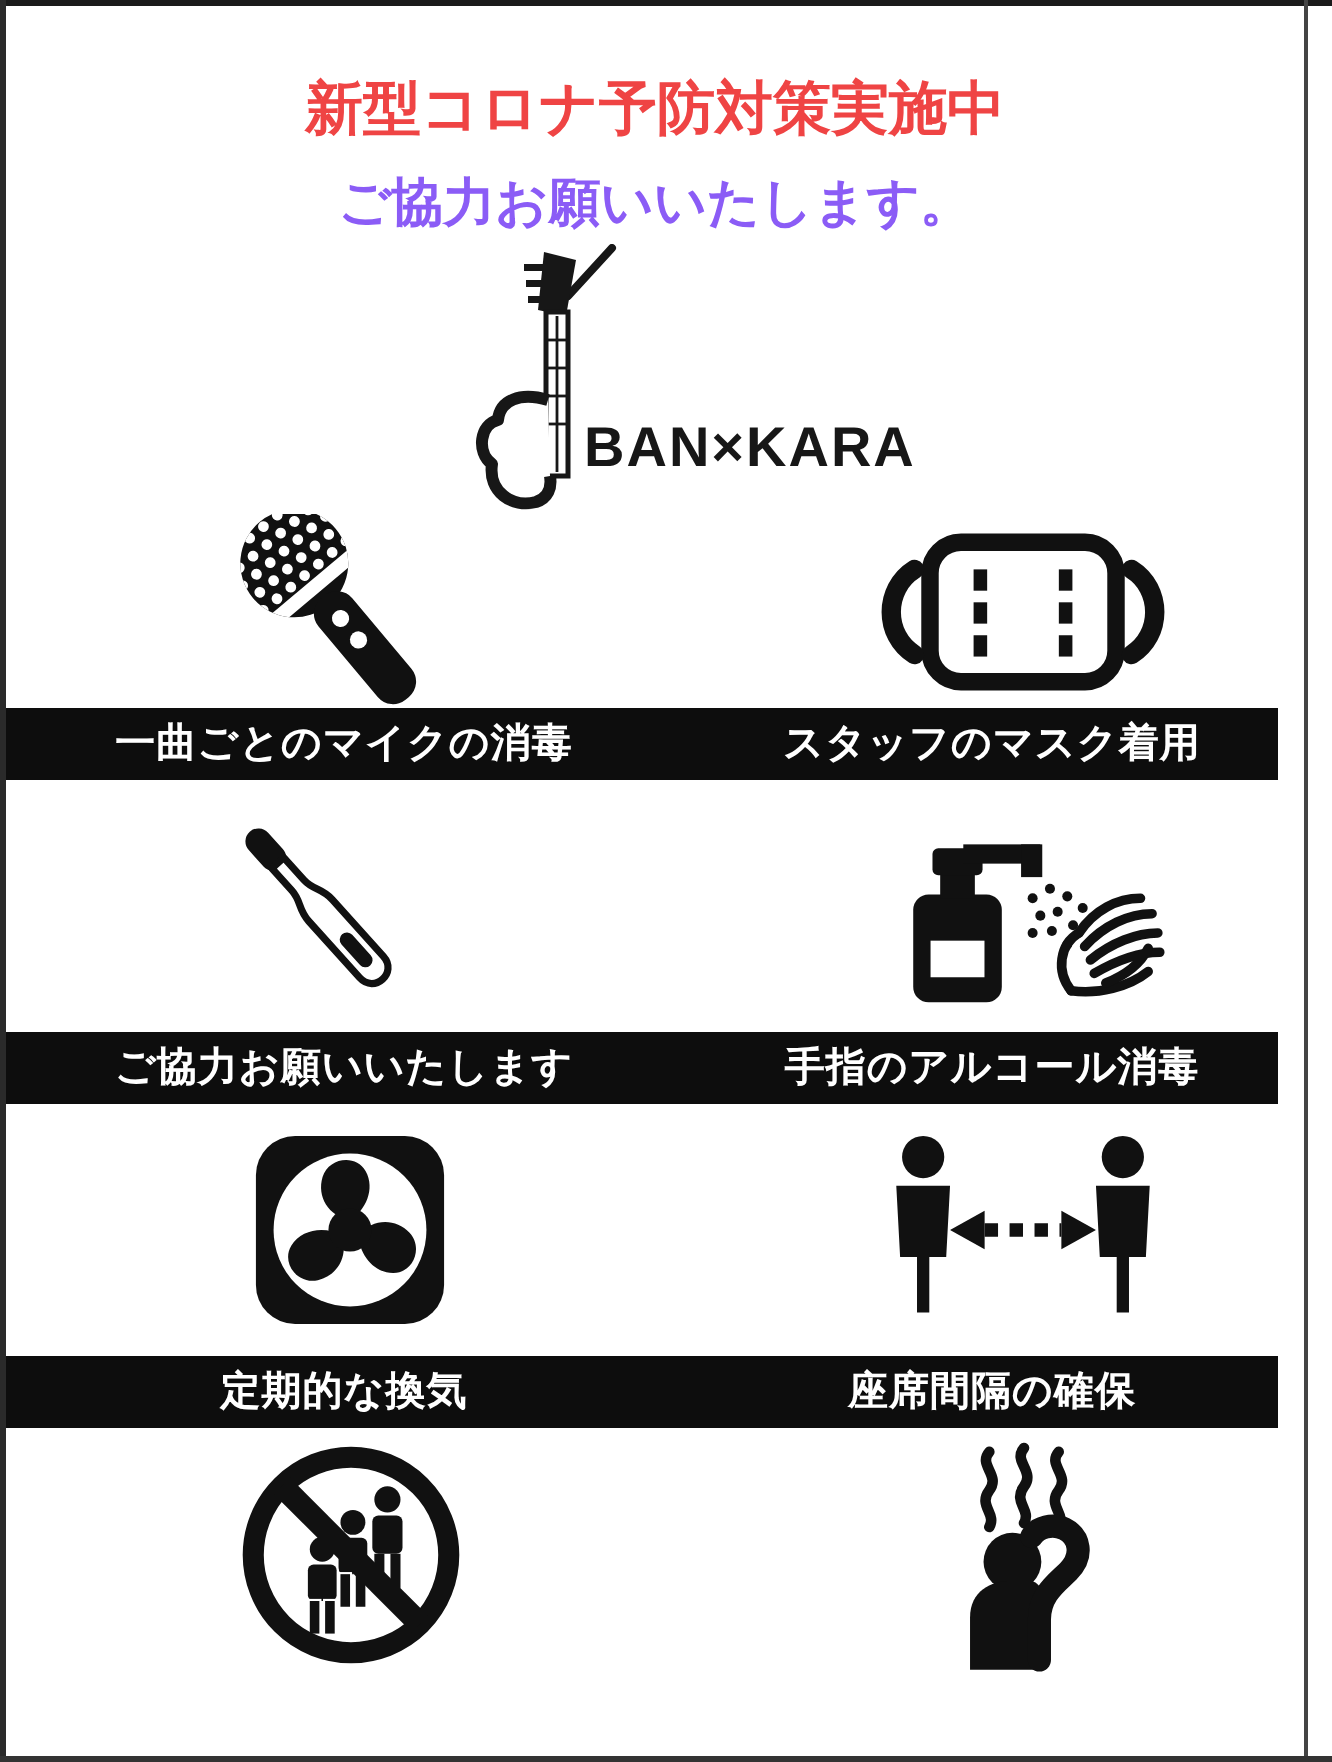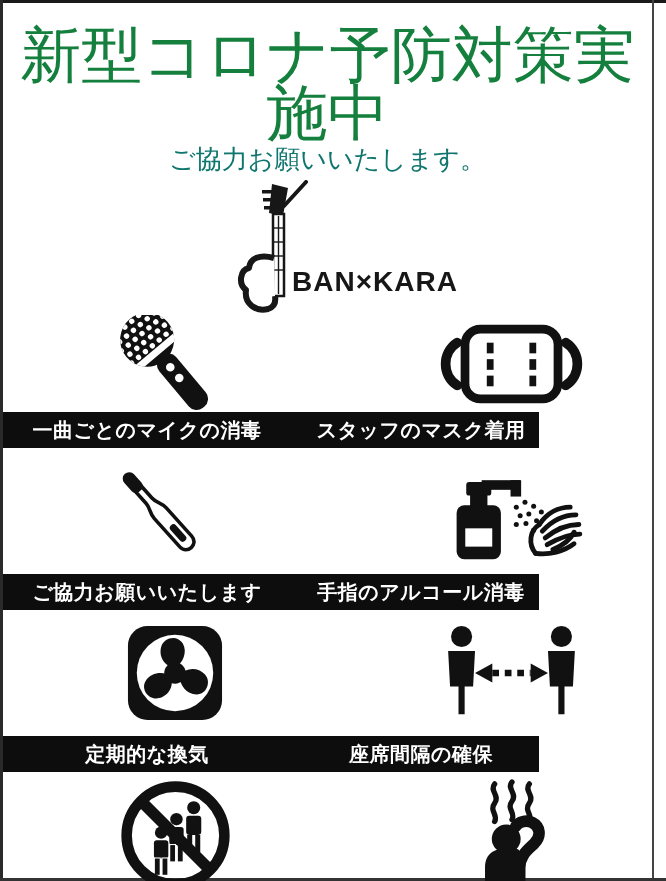--- a/index.html
+++ b/index.html
@@ -14,41 +14,41 @@
   
   .frame-top    { position:absolute; top:0; left:0; width:666px; height:3px; background:#1a1a1a; }
   .frame-bottom { position:absolute; bottom:0; left:0; width:666px; height:3px; background:#333; }
   .frame-left   { position:absolute; top:0; left:0; width:3px; height:881px; background:#2a2a2a; }
   .frame-right  { position:absolute; top:0; left:652px; width:2px; height:881px; background:#444; }
 
   .content { position:absolute; top:0; left:3px; width:649px; }
 
   header { padding-top:26px; text-align:center; }
   .title {
-    margin:0; font-size:61px; font-weight:400; line-height:58px;
-    letter-spacing:0px; color:#15803d;
-  }
-  .subtitle { margin:0; font-size:26px; font-weight:400; line-height:34px; color:#0f766e; }
+    margin:0; font-size:29px; font-weight:700; line-height:58px;
+    letter-spacing:0px; color:#ef4444;
+  }
+  .subtitle { margin:0; font-size:26px; font-weight:700; line-height:34px; color:#8b5cf6; }
 
   .logo { position:relative; height:140px;padding-left:26px; }
   .logo-guitar { position:absolute; left:233px; top:4px; }
   .logo-text {
     position:absolute; left:289px; top:92px;
     font-weight:900; font-size:28px; line-height:27px; letter-spacing:1px; color:#171717;
   }
   .logo-text span { display:block; }
 
   .row { display:flex; }
   .row.first { height:96px; }
   .row.tall  { height:126px; }
   .cell { width:50%; display:flex; align-items:center; justify-content:center; }
   .cell.l { transform:translateX(10px); }
   .cell.r { transform:translateX(22px); }
 
-  .banner { display:flex; height:36px; background:#0d0d0d; width:536px; }
+  .banner { display:flex; height:36px; background:#0d0d0d; width:636px; }
   .banner .half {
     width:50%; text-align:center; color:#ffffff;
     font-size:20px; font-weight:800; line-height:36px;
     letter-spacing:0.5px; white-space:nowrap;
   }
   .banner .half.l { transform:translateX(10px); }
   .banner .half.r { transform:translateX(16px); }
 
   svg { display:block; }
 </style>

